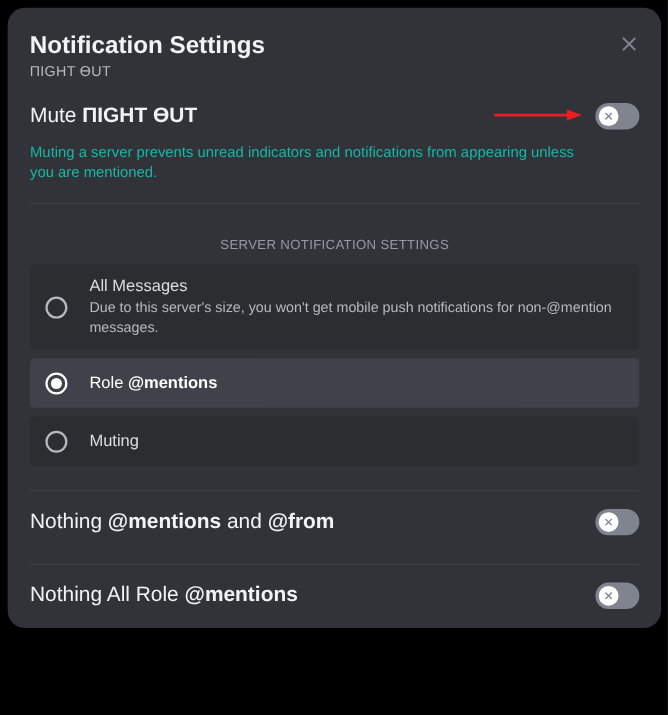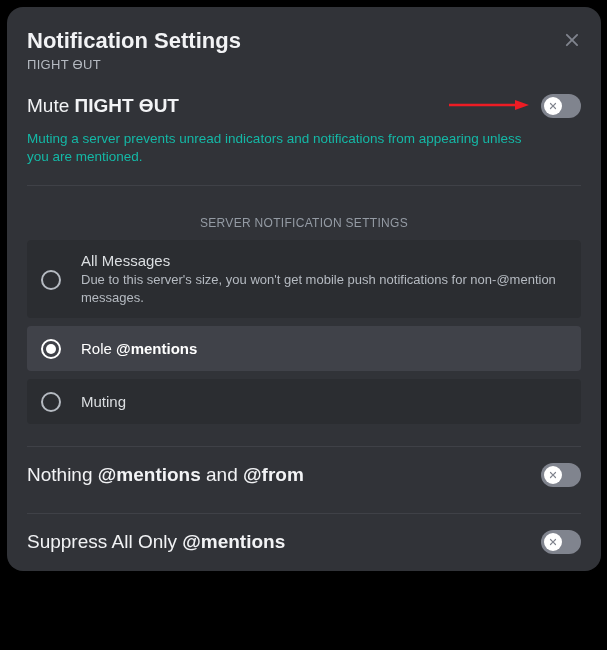--- a/index.html
+++ b/index.html
@@ -267,21 +267,21 @@
               <path fill="#80848e" d="M5.13 5.13a1 1 0 0 1 1.42 0L10 8.59l3.46-3.46a1 1 0 1 1 1.42 1.42L11.41 10l3.47 3.46a1 1 0 0 1-1.42 1.42L10 11.41l-3.46 3.47a1 1 0 0 1-1.42-1.42L8.59 10 5.13 6.55a1 1 0 0 1 0-1.42z"></path>
             </svg>
         </div>
       </div>
     </div>
 
     <div class="divider"></div>
 
     <div class="row" style="padding-top:16px;padding-bottom:14px">
       <div class="row-title">
-        <span>Suppress All Only </span><b>@mentions</b>
+        <span>Nothing All Role </span><b>@mentions</b>
       </div>
       <div class="toggle">
         <div class="toggle-knob">
           <svg viewBox="0 0 20 20">
               <path fill="#80848e" d="M5.13 5.13a1 1 0 0 1 1.42 0L10 8.59l3.46-3.46a1 1 0 1 1 1.42 1.42L11.41 10l3.47 3.46a1 1 0 0 1-1.42 1.42L10 11.41l-3.46 3.47a1 1 0 0 1-1.42-1.42L8.59 10 5.13 6.55a1 1 0 0 1 0-1.42z"></path>
             </svg>
         </div>
       </div>
     </div>
 

